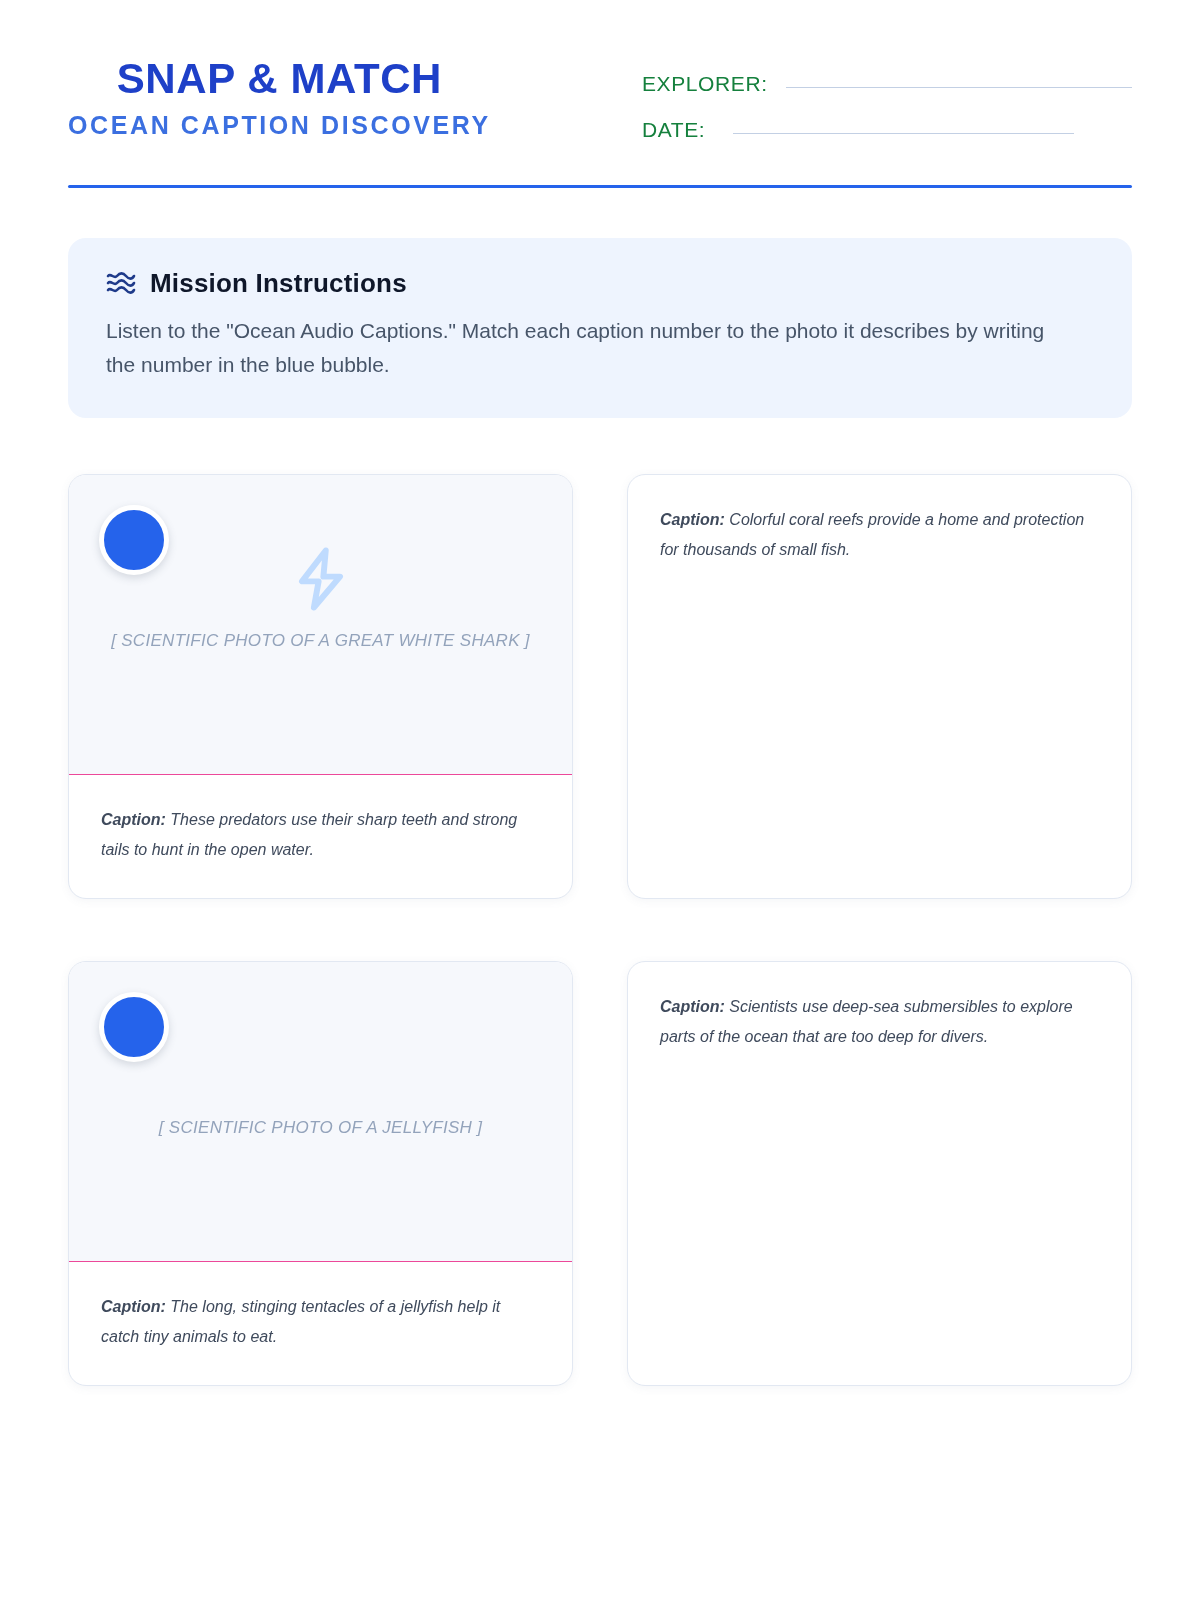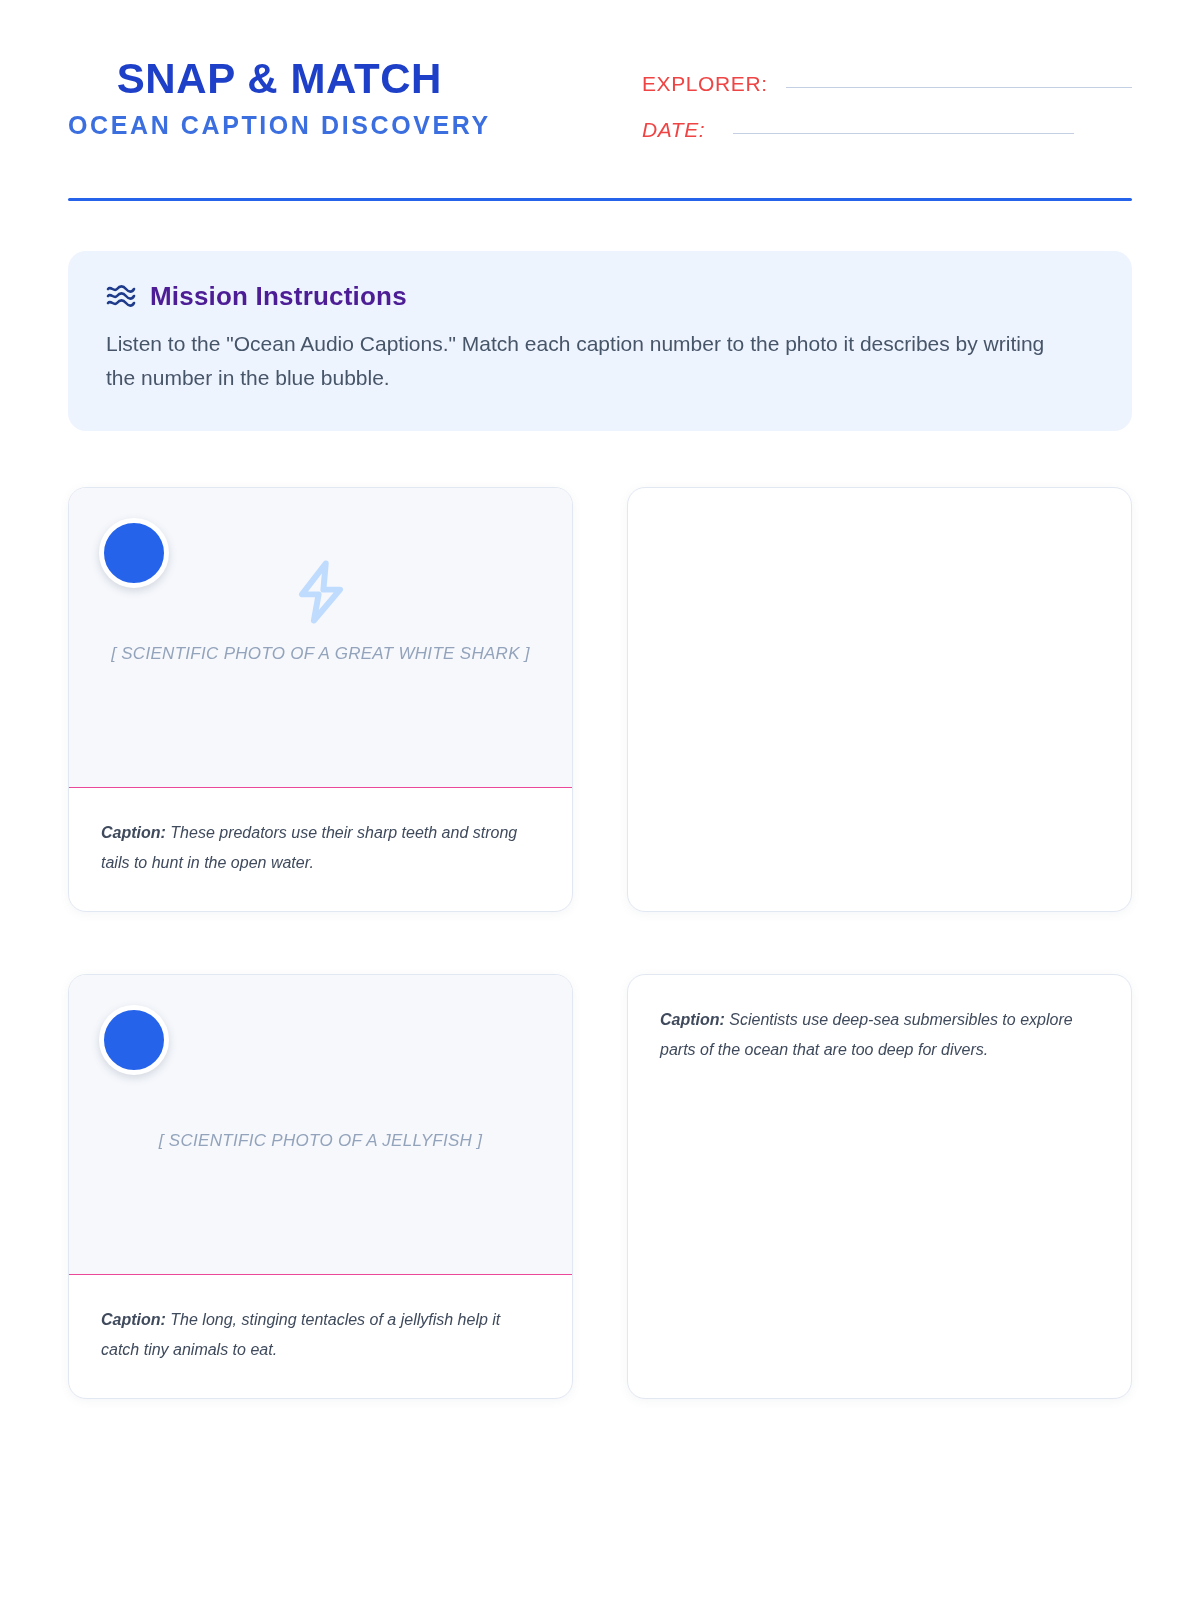--- a/index.html
+++ b/index.html
@@ -55,24 +55,24 @@
   .meta {
     flex: 0 0 auto;
     padding-top: 14px;
     width: 490px;
   }
   .meta-row {
     display: flex;
     align-items: baseline;
     margin-bottom: 22px;
   }
-  .meta-row:last-child { margin-bottom: 16px; font-style: italic; }
+  .meta-row:last-child { margin-bottom: 3px; }
   .meta-label {
     font-size: 21px;
-    color: #ef4444;
+    color: #15803d;
     letter-spacing: 0.6px;
     white-space: nowrap;
     flex: 0 0 auto;
   }
   .meta-line {
     flex: 1 1 auto;
     height: 1px;
     background: #c3d0e4;
     margin-left: 18px;
     position: relative;
@@ -103,21 +103,21 @@
   }
   .wave-icon {
     width: 30px;
     height: 26px;
     flex: 0 0 auto;
     display: block;
   }
   .instr-title {
     font-size: 26px;
     font-weight: 700;
-    color: #4c1d95;
+    color: #0f172a;
     letter-spacing: 0.2px;
     line-height: 1;
   }
   .instr-body {
     font-size: 21px;
     line-height: 1.62;
     color: #475569;
     max-width: 960px;
   }
 
@@ -247,20 +247,24 @@
         </svg>
         <div class="photo-label">[ SCIENTIFIC PHOTO OF A GREAT WHITE SHARK ]</div>
       </div>
       <div class="caption">
         <b>Caption:</b>
         <span>These predators use their sharp teeth and strong tails to hunt in the open water.</span>
       </div>
     </div>
 
     <div class="card">
+      <div class="caption">
+        <b>Caption:</b>
+        <span>Colorful coral reefs provide a home and protection for thousands of small fish.</span>
+      </div>
     </div>
 
     <div class="card">
       <div class="photo">
         <div class="bubble"></div>
         <svg class="photo-icon empty" viewBox="0 0 64 64"></svg>
         <div class="photo-label">[ SCIENTIFIC PHOTO OF A JELLYFISH ]</div>
       </div>
       <div class="caption">
         <b>Caption:</b>

